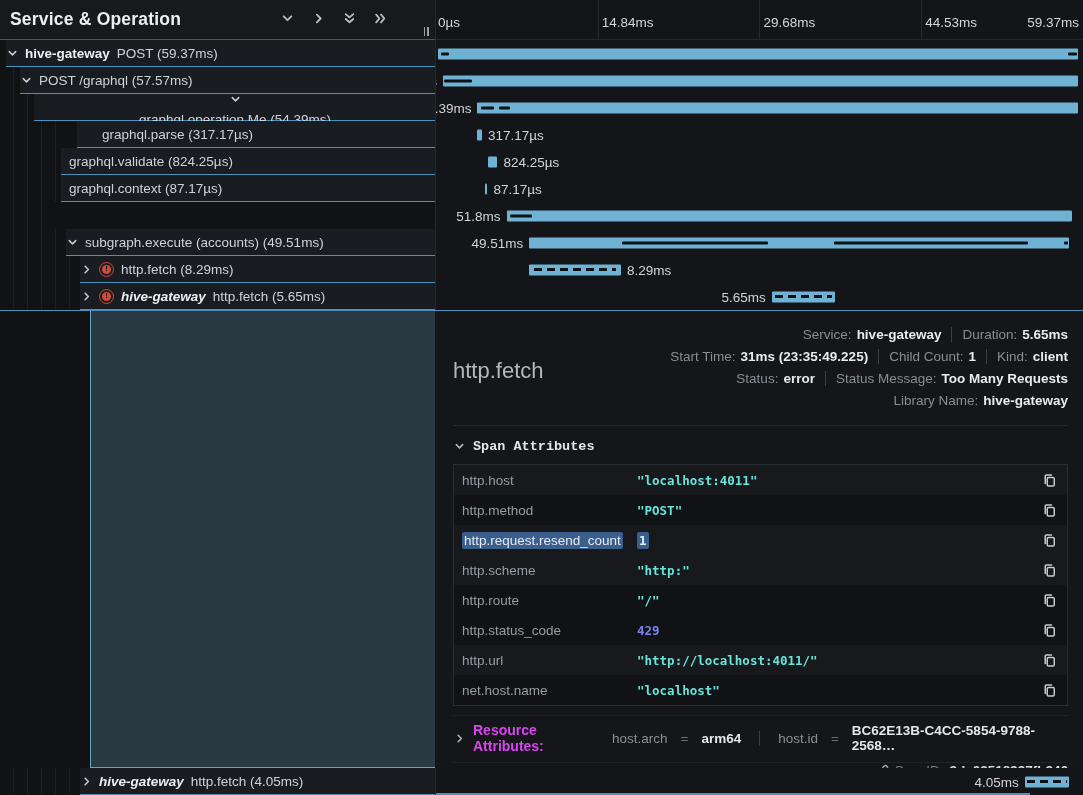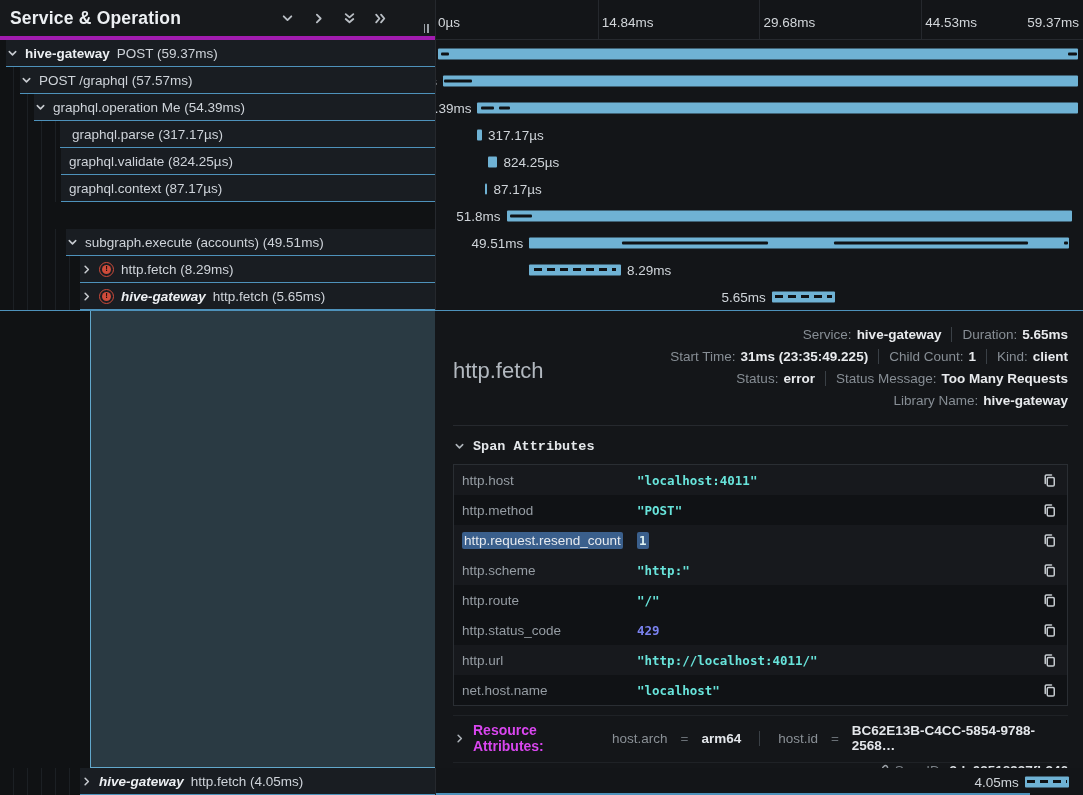--- a/index.html
+++ b/index.html
@@ -2,21 +2,21 @@
 <html><head>
 <meta charset="utf-8">
 <style>
   html,body{margin:0;padding:0;background:#0d0f11;}
   *{box-sizing:border-box;}
   .app{position:relative;width:1083px;height:795px;background:#0d0f11;overflow:hidden;
        font-family:"Liberation Sans", sans-serif;font-size:13.5px;color:#ced3d9;}
 
   
   .topbar{display:flex;height:40px;}
-  .tree-header{position:relative;width:435px;background:#17191c;border-bottom:4px solid #a21caf;
+  .tree-header{position:relative;width:435px;background:#17191c;border-bottom:1px solid #a21caf;
                display:flex;align-items:center;padding-left:10px;}
   .tree-title{font-weight:bold;font-size:17.5px;color:#eceff2;letter-spacing:.2px;}
   .hdr-icons{position:absolute;right:48px;top:12px;display:flex;gap:18px;align-items:center;}
   .hdr-icons svg{display:block;cursor:pointer;}
   .splitter{position:absolute;right:4px;bottom:2px;width:10px;height:12px;display:flex;gap:2px;
             align-items:center;justify-content:center;cursor:col-resize;}
   .splitter i{display:block;width:1.5px;height:9px;background:#9aa0a6;}
   .tl-header{position:relative;flex:1;background:#131518;border-bottom:1px solid #26292e;border-left:1px solid #25282d;}
   .gridbg{background-image:linear-gradient(#25282d,#25282d),linear-gradient(#25282d,#25282d),linear-gradient(#25282d,#25282d);
           background-size:1px 100%;background-position:25% 0,50% 0,75% 0;background-repeat:no-repeat;}
@@ -152,38 +152,38 @@
         </div>
         <div class="tl-cell gridbg">
           <div class="bar" style="left: 1.1%; width: 98.1%;"></div>
           <i class="dash" style="left: 1.3%; width: 4.3%;"></i>
           <span class="bar-label" style="right: calc(98.9% + 6px);">57.57ms</span>
         </div>
       </div>
       <div class="row">
         <div class="tree-cell">
           <div class="guides" style="width: 35px;"></div>
-          <div class="rc" style="left: 34px; padding-left: 1px;">
+          <div class="rc" style="left: 34px; padding-left: 1px; flex-direction: column;">
             <svg width="11" height="11" viewBox="0 0 12 12" class="chev">
               <polyline points="2.5,4 6,7.5 9.5,4" fill="none" stroke="#c7cbd0" stroke-width="1.7" stroke-linecap="round" stroke-linejoin="round"></polyline>
             </svg>
             <span class="txt">graphql.operation Me (54.39ms)</span>
           </div>
         </div>
         <div class="tl-cell gridbg">
           <div class="bar" style="left: 6.4%; width: 92.8%;"></div>
           <i class="dash" style="left: 6.9%; width: 2%;"></i>
           <i class="dash" style="left: 9.8%; width: 1.6%;"></i>
           <span class="bar-label" style="right: calc(93.6% + 6px);">54.39ms</span>
         </div>
       </div>
       <div class="row">
         <div class="tree-cell">
           <div class="guides" style="width: 62px;"></div>
-          <div class="rc" style="left: 60px; padding-left: 5px;">
+          <div class="rc" style="left: 77px; padding-left: 18px;">
             <i style="width: 0px;"></i>
             <span class="txt">graphql.parse (317.17µs)</span>
           </div>
         </div>
         <div class="tl-cell gridbg">
           <div class="bar" style="left: 6.4%; width: 0.7%;"></div>
           <span class="bar-label" style="left: calc(7.1% + 6px);">317.17µs</span>
         </div>
       </div>
       <div class="row">

